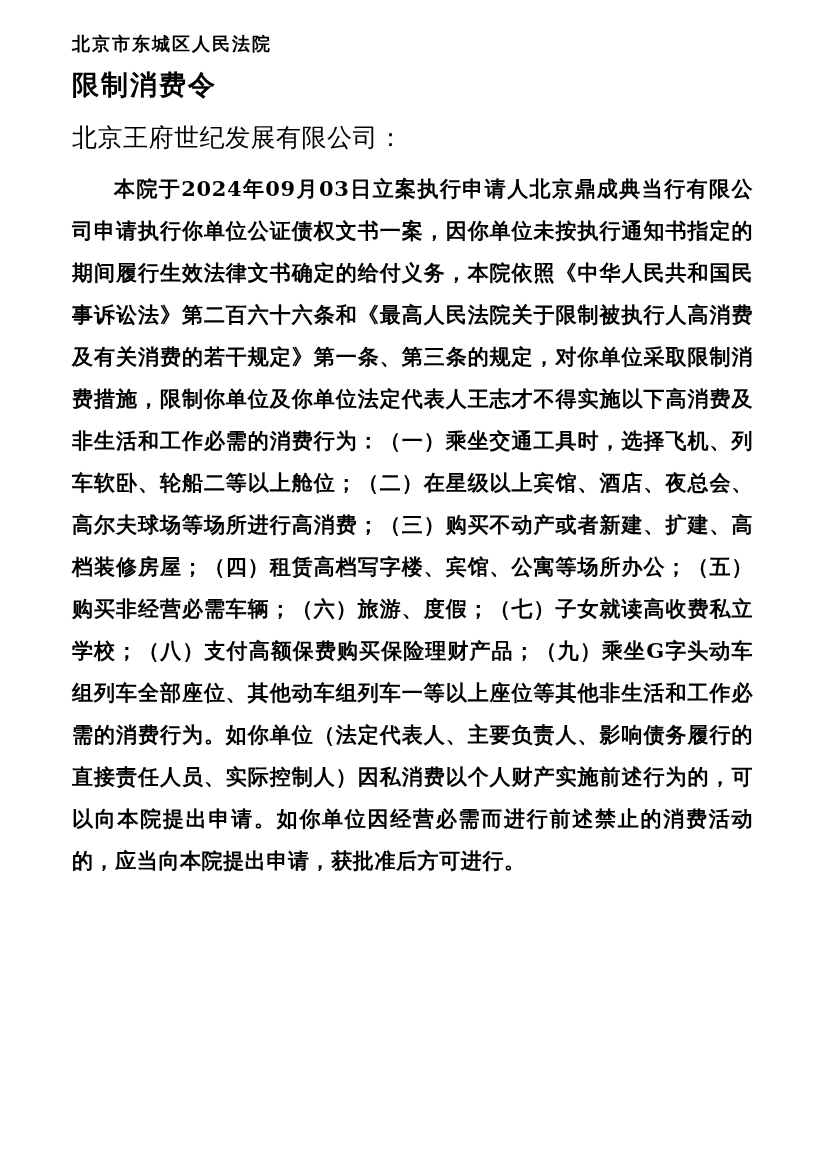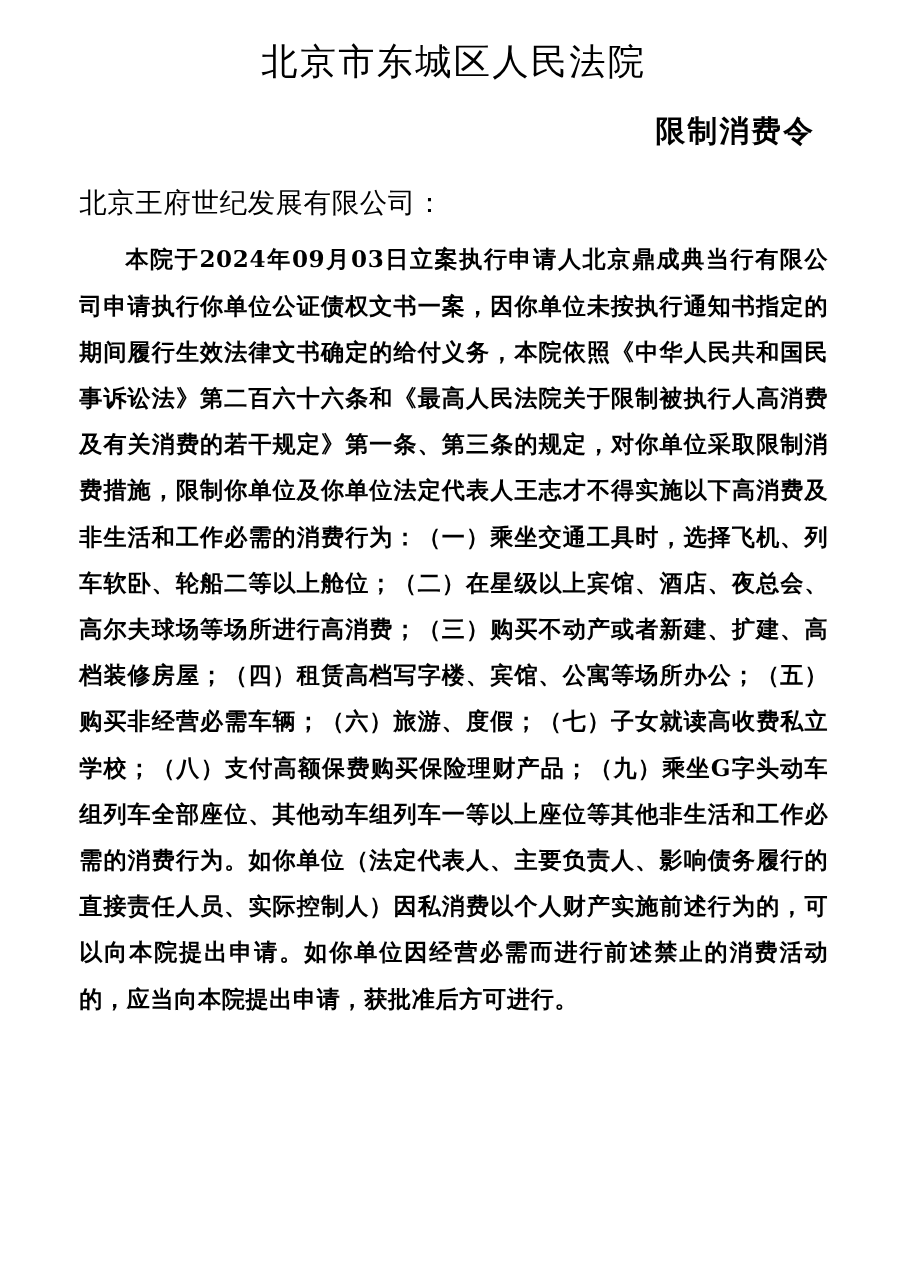--- a/index.html
+++ b/index.html
@@ -16,35 +16,35 @@
     overflow: hidden;
   }
   .page {
     width: 825px;
     height: 1169px;
     box-sizing: border-box;
     padding: 22px 72px 0 72px;
     position: relative;
   }
   .doc-title {
-    text-align: center;
-    font-size: 33px;
-    font-weight: normal;
+    text-align: left;
+    font-size: 18px;
+    font-weight: bold;
     letter-spacing: 2px;
     line-height: 1.55;
     margin: 0;
     padding-top: 8px;
   }
   .doc-subtitle {
-    text-align: right;
+    text-align: left;
     font-size: 27px;
     font-weight: bold;
     letter-spacing: 2px;
     line-height: 1.55;
-    margin: 12px;
+    margin: 0;
     padding-top: 6px;
   }
   .case-number {
     text-align: right;
     font-size: 22px;
     line-height: 1.6;
     margin: 0;
     padding-top: 50px;
     padding-right: 2px;
     letter-spacing: 0.5px;

